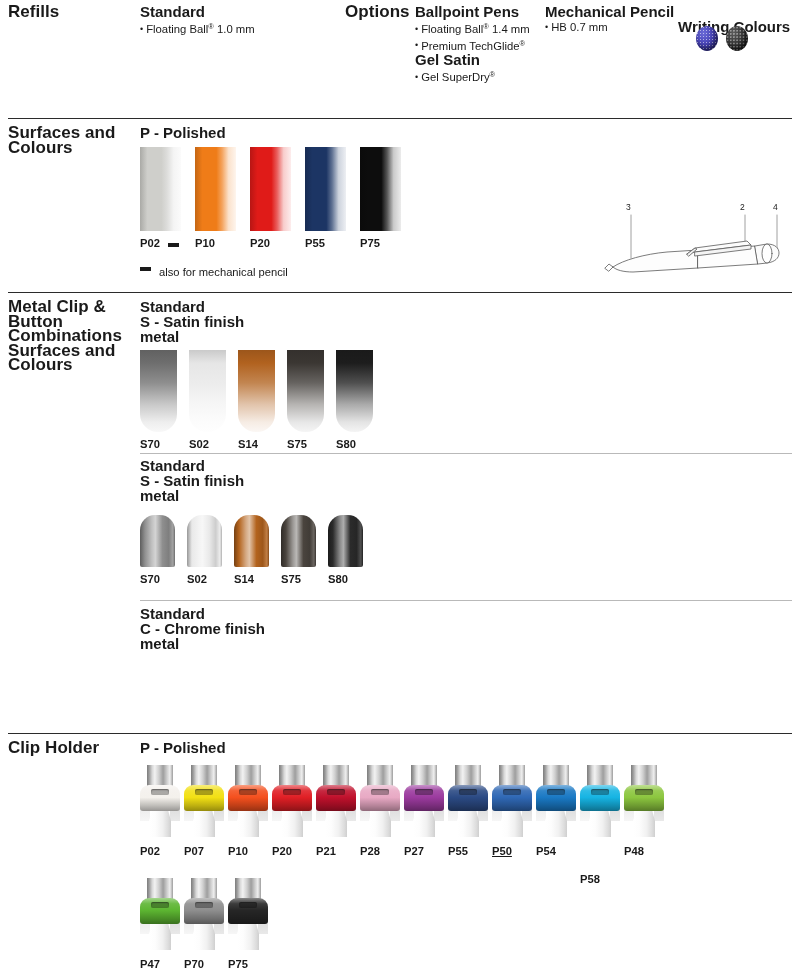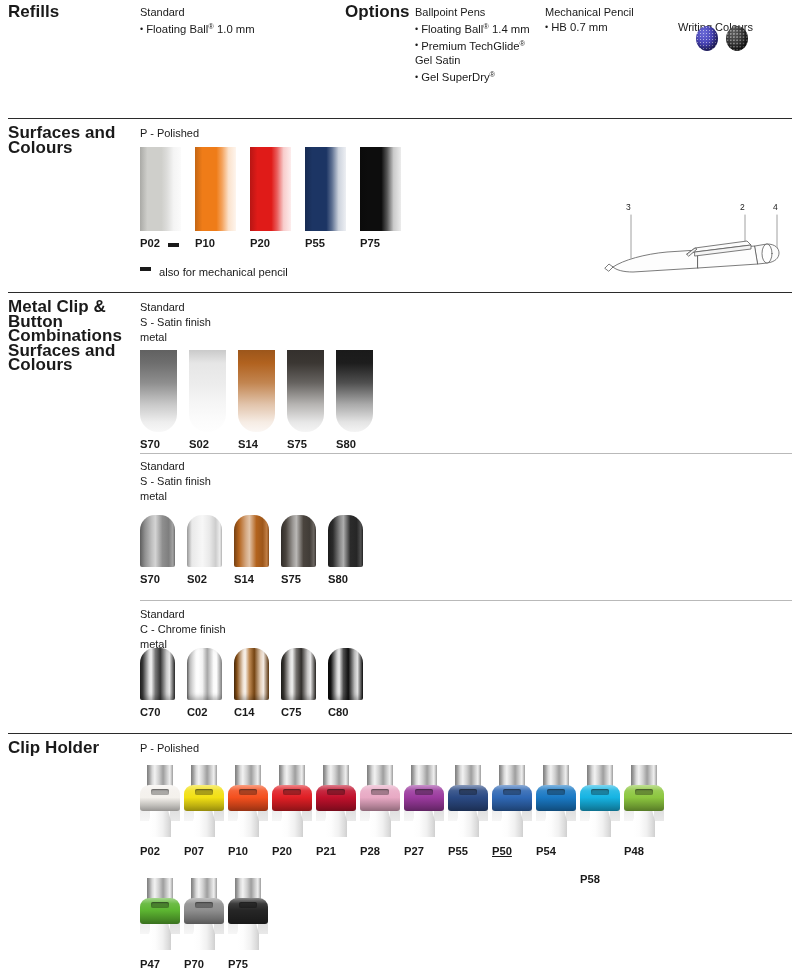--- a/index.html
+++ b/index.html
@@ -21,22 +21,22 @@
 
   
   .lbl-col {
     font-size: 17px;
     font-weight: bold;
     line-height: 14.5px;
     color: #1a1a1a;
     letter-spacing: 0.05px;
   }
   .sub-hdr {
-    font-size: 11px;
-    font-weight: normal;
+    font-size: 15px;
+    font-weight: bold;
     line-height: 14.8px;
     color: #1a1a1a;
   }
   .bullet-line {
     font-size: 11.3px;
     line-height: 14.8px;
     color: #1a1a1a;
     white-space: nowrap;
   }
   .bullet-line .dot { margin-right: 3px; font-size: 9px; vertical-align: 1.2px;}
@@ -305,32 +305,20 @@
       <div class="swatch-label abs" style="left: 188px; top: 58px;">S80</div>
     </div>
 
   <div class="abs rule-sub" style="left:140px; top:600px; width:652px;"></div>
 
   <div class="abs" style="left:140px; top:607px;">
     <div class="sub-hdr">Standard</div>
     <div class="sub-hdr">C - Chrome finish</div>
     <div class="sub-hdr">metal</div>
   </div>
-  <div class="abs" id="clip-row-2" style="left:140px; top:648px; width:300px; height:75px;">
-      <div class="btn-sw" style="left: 0px; top: 0px; background: linear-gradient(to right, rgb(33, 33, 33) 0%, rgb(59, 59, 59) 8%, rgb(219, 219, 219) 26%, rgb(241, 241, 241) 32%, rgb(119, 119, 119) 44%, rgb(52, 52, 52) 58%, rgb(201, 201, 201) 76%, rgb(233, 233, 233) 84%, rgb(44, 44, 44) 100%); box-shadow: rgba(0, 0, 0, 0.25) 0px -3px 5px inset;"></div>
-      <div class="swatch-label abs" style="left: 0px; top: 58px;">C70</div>
-      <div class="btn-sw" style="left: 47px; top: 0px; background: linear-gradient(to right, rgb(107, 107, 107) 0%, rgb(190, 190, 190) 8%, rgb(251, 251, 251) 26%, rgb(254, 254, 254) 32%, rgb(242, 242, 242) 44%, rgb(166, 166, 166) 58%, rgb(250, 250, 250) 76%, rgb(253, 253, 253) 84%, rgb(142, 142, 142) 100%); box-shadow: rgba(0, 0, 0, 0.25) 0px -3px 5px inset;"></div>
-      <div class="swatch-label abs" style="left: 47px; top: 58px;">C02</div>
-      <div class="btn-sw" style="left: 94px; top: 0px; background: linear-gradient(to right, rgb(76, 45, 12) 0%, rgb(135, 79, 22) 8%, rgb(238, 224, 209) 26%, rgb(248, 243, 237) 32%, rgb(191, 138, 84) 44%, rgb(118, 69, 19) 58%, rgb(229, 208, 187) 76%, rgb(245, 236, 228) 84%, rgb(101, 59, 16) 100%); box-shadow: rgba(0, 0, 0, 0.25) 0px -3px 5px inset;"></div>
-      <div class="swatch-label abs" style="left: 94px; top: 58px;">C14</div>
-      <div class="btn-sw" style="left: 141px; top: 0px; background: linear-gradient(to right, rgb(31, 30, 27) 0%, rgb(56, 53, 49) 8%, rgb(218, 217, 216) 26%, rgb(240, 240, 239) 32%, rgb(116, 113, 110) 44%, rgb(49, 46, 43) 58%, rgb(200, 198, 197) 76%, rgb(233, 232, 232) 84%, rgb(42, 40, 37) 100%); box-shadow: rgba(0, 0, 0, 0.25) 0px -3px 5px inset;"></div>
-      <div class="swatch-label abs" style="left: 141px; top: 58px;">C75</div>
-      <div class="btn-sw" style="left: 188px; top: 0px; background: linear-gradient(to right, rgb(10, 10, 10) 0%, rgb(18, 18, 18) 8%, rgb(208, 208, 208) 26%, rgb(236, 236, 236) 32%, rgb(80, 80, 80) 44%, rgb(15, 15, 15) 58%, rgb(185, 185, 185) 76%, rgb(227, 227, 227) 84%, rgb(13, 13, 13) 100%); box-shadow: rgba(0, 0, 0, 0.25) 0px -3px 5px inset;"></div>
-      <div class="swatch-label abs" style="left: 188px; top: 58px;">C80</div>
-    </div>
 
   <div class="abs rule-main" style="left:8px; top:733px; width:784px;"></div>
 
   <div class="abs lbl-col" style="left:8px; top:741px; width:130px;">Clip Holder</div>
   <div class="abs sub-hdr" style="left:140px; top:741px;">P - Polished</div>
 
   <div class="abs" id="holder-row-0" style="left:140px; top:765px; width:660px; height:100px;">
       <div class="holder" style="left: 0px; top: 0px;">
         <div class="cyl"></div>
         <div class="shoulder-l"></div>

